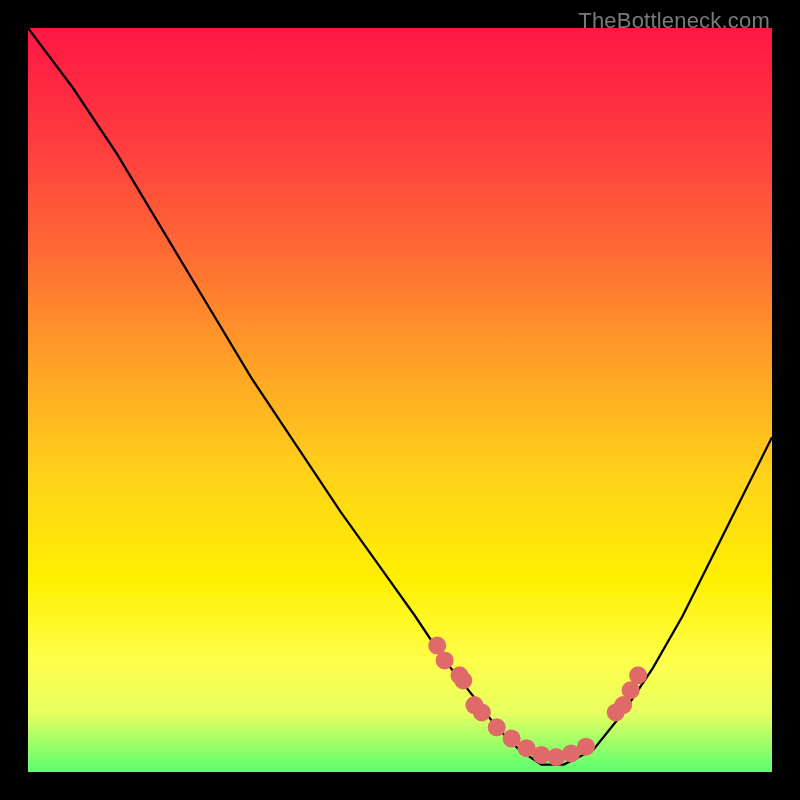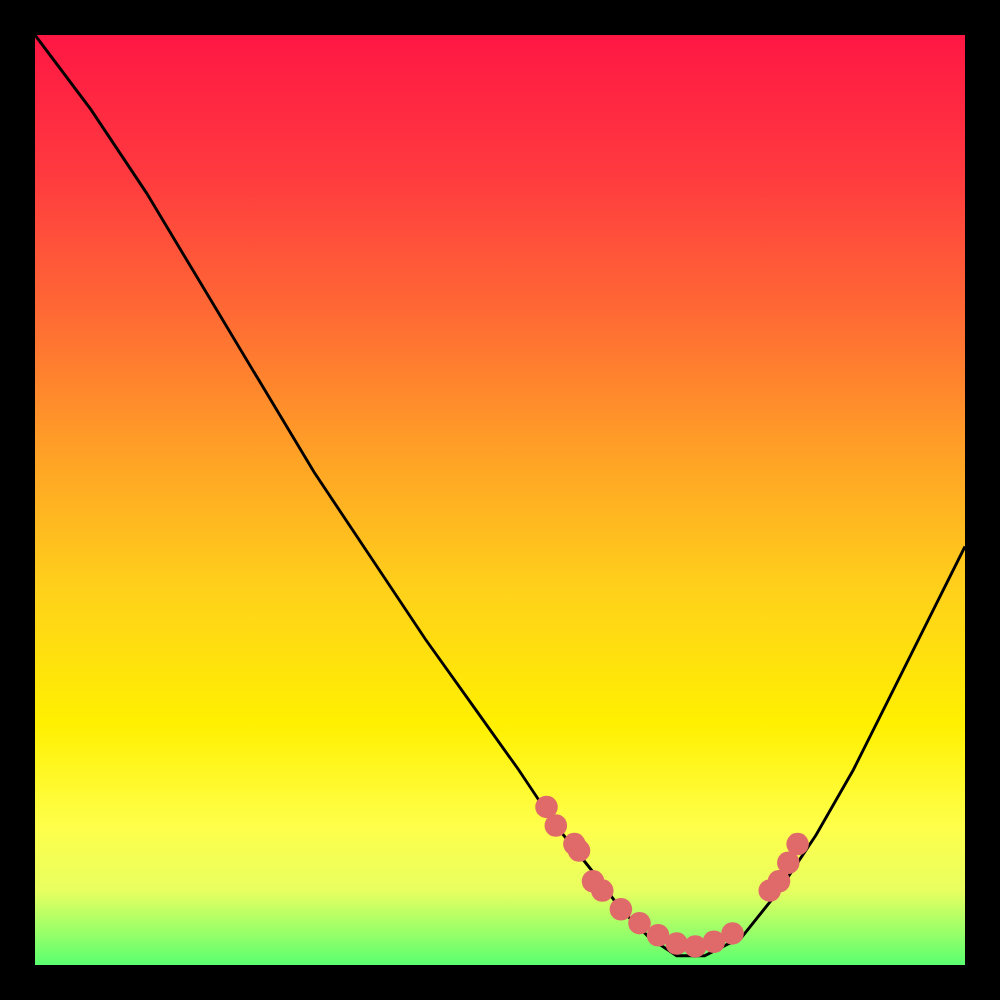--- a/index.html
+++ b/index.html
@@ -51,13 +51,14 @@
         <circle cx="513.36" cy="726.888" r="9" fill="#e06a6a"></circle>
         <circle cx="528.24" cy="729.12" r="9" fill="#e06a6a"></circle>
         <circle cx="543.12" cy="725.4" r="9" fill="#e06a6a"></circle>
         <circle cx="558" cy="718.704" r="9" fill="#e06a6a"></circle>
         <circle cx="587.76" cy="684.48" r="9" fill="#e06a6a"></circle>
         <circle cx="595.2" cy="677.04" r="9" fill="#e06a6a"></circle>
         <circle cx="602.64" cy="662.16" r="9" fill="#e06a6a"></circle>
         <circle cx="610.0799999999999" cy="647.28" r="9" fill="#e06a6a"></circle>
       </svg>
   </div>
+  <div class="watermark">TheBottleneck.com</div>
 </div>
 
 </body></html>

